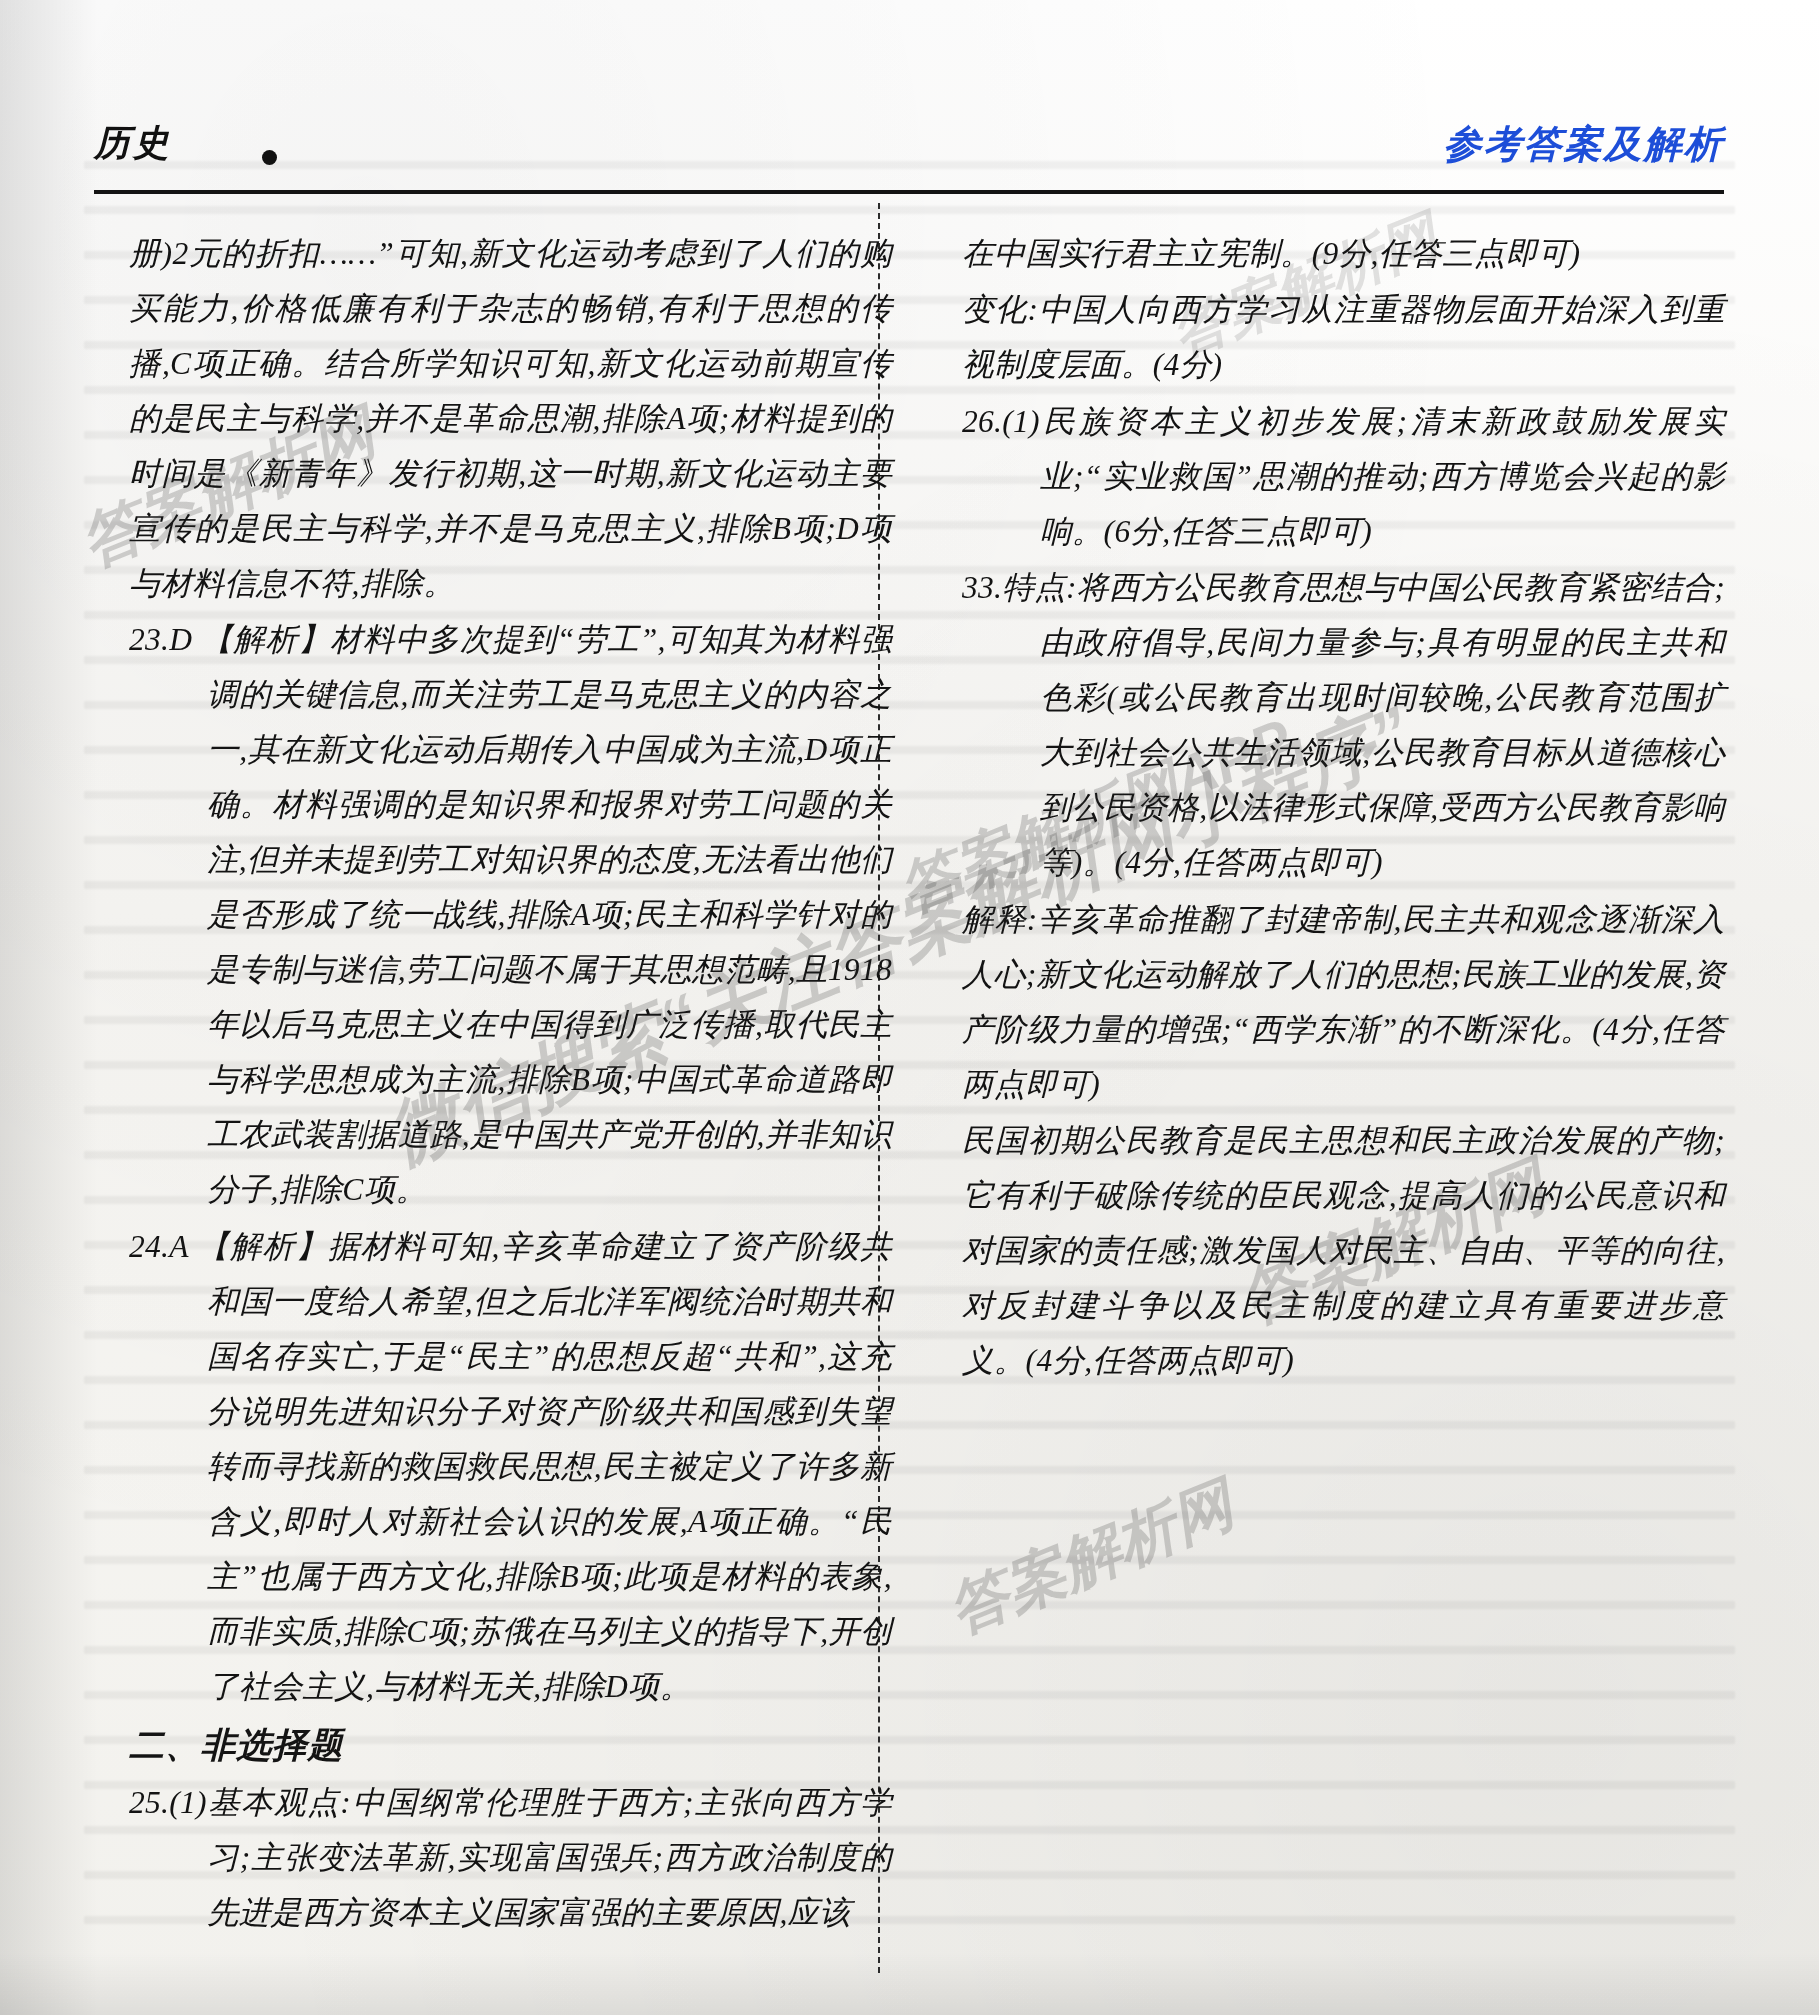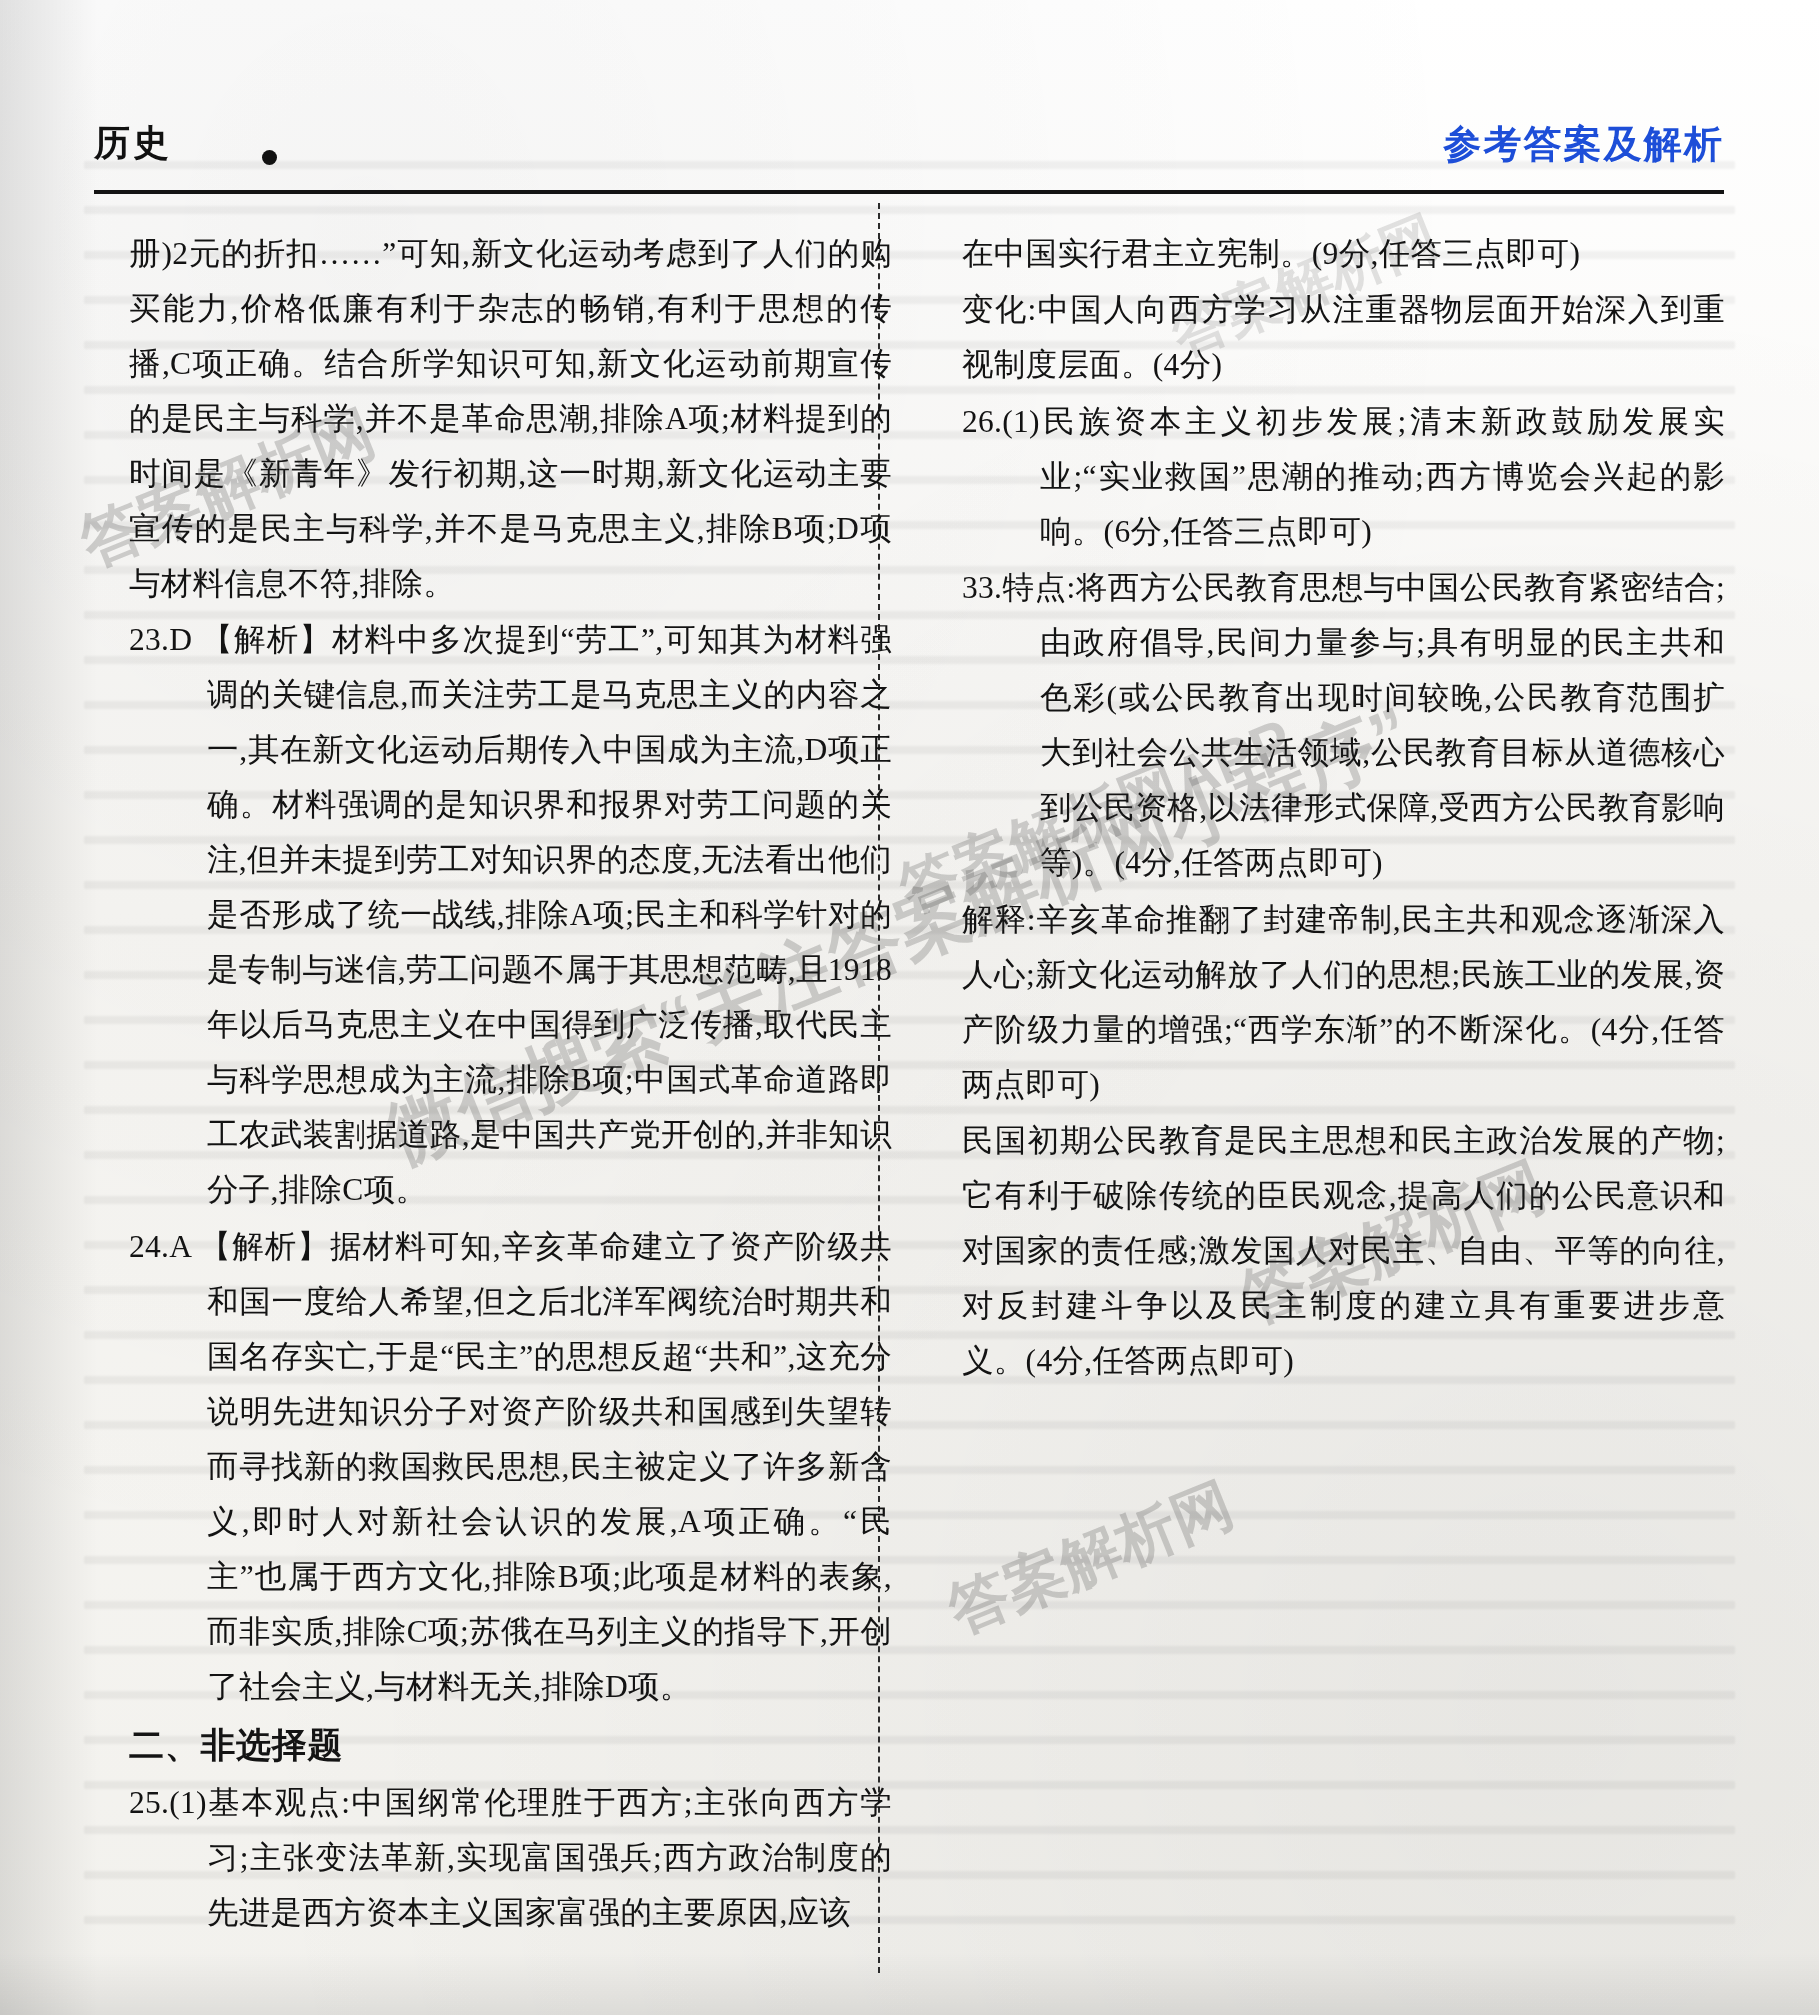--- a/index.html
+++ b/index.html
@@ -14,20 +14,21 @@
     color: #141414;
     position: relative;
     overflow: hidden;
   }
   .page {
     position: absolute;
     left: 0; top: 0;
     width: 1819px;
     height: 2015px;
     background: #fbfbf9;
+    font-style: italic;
   }
   
   .paper-tint {
     position: absolute;
     left: 0; top: 0; right: 0; bottom: 0;
     background:
       radial-gradient(ellipse at 20% 12%, rgba(0,0,0,0.035), rgba(0,0,0,0) 55%),
       radial-gradient(ellipse at 85% 85%, rgba(0,0,0,0.05), rgba(0,0,0,0) 60%),
       linear-gradient(180deg, #ffffff 0%, #f7f6f3 45%, #f2f1ed 100%);
     pointer-events: none;

